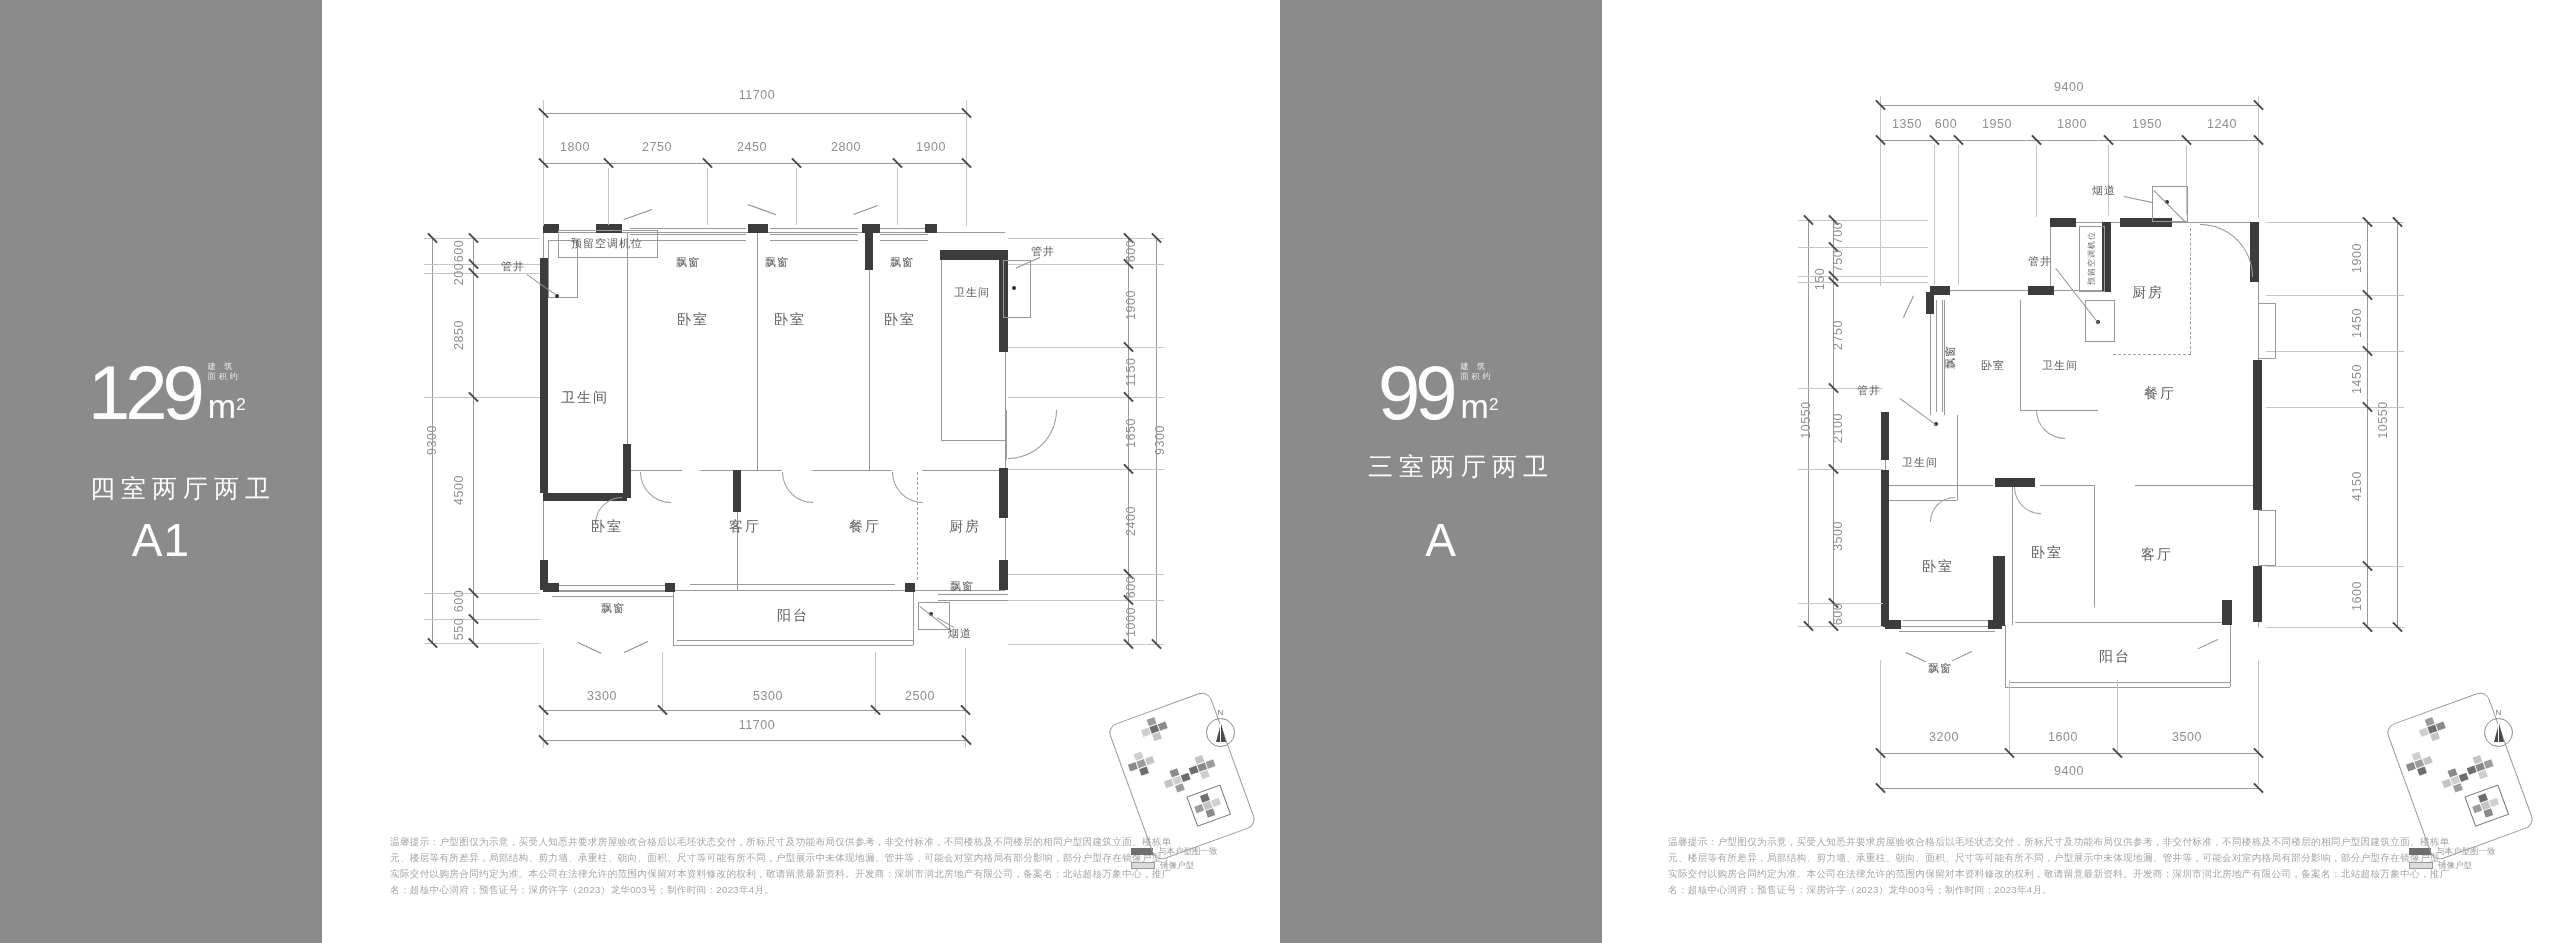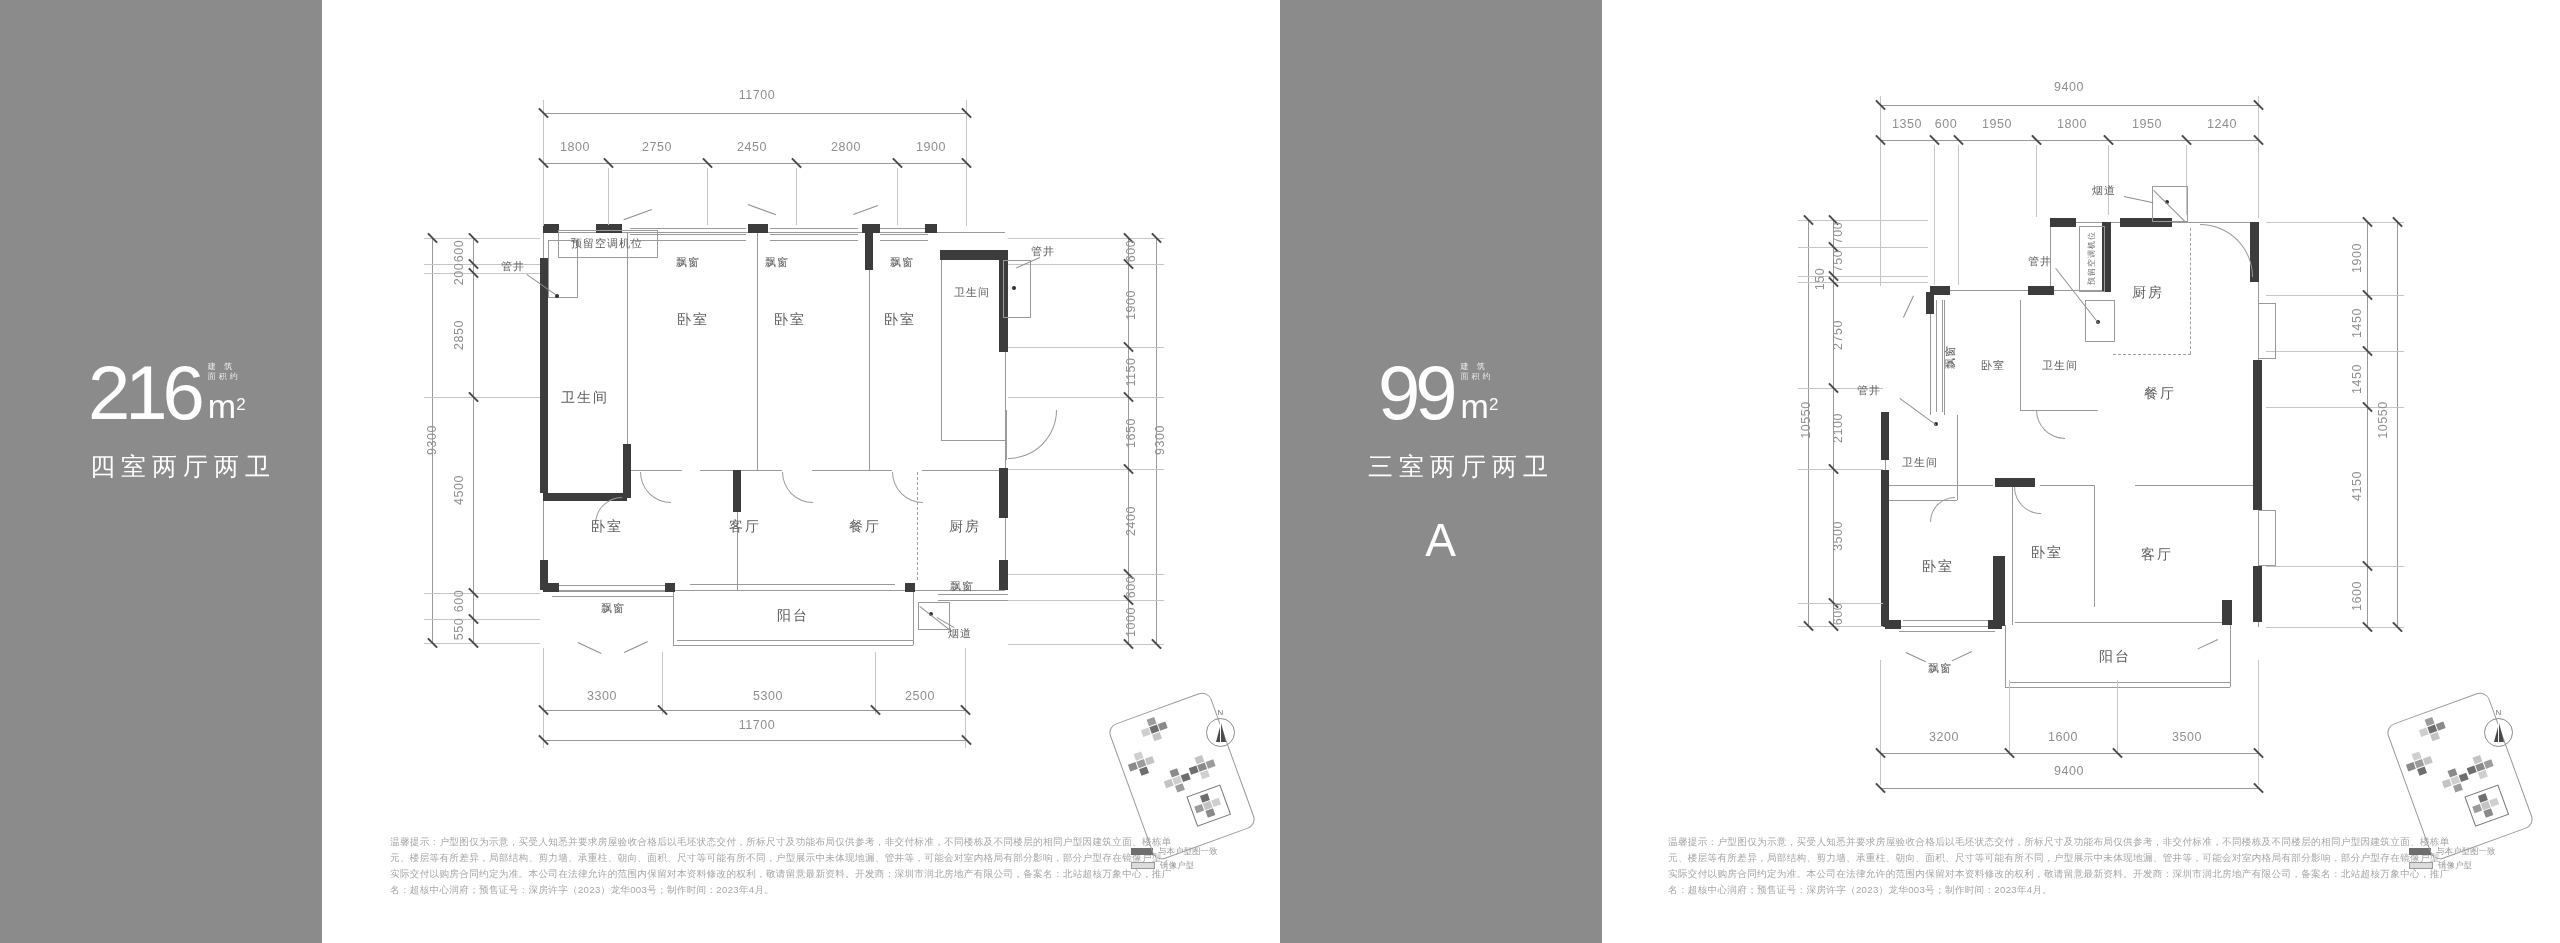--- a/index.html
+++ b/index.html
@@ -57,28 +57,29 @@
   .needle2{position:absolute;left:50%;top:4px;width:1px;height:19px;background:#fff;margin-left:-1px;}
   .nlabel{position:absolute;left:50%;top:-11px;transform:translateX(-50%);font-size:8px;color:#777;}
 </style>
 </head>
 <body>
 
 <div id="stage">
 
   <div class="sidebar" style="left:0;">
     <div class="area-wrap" style="left:88px;top:358px;">
-      <span class="area-num">216</span>
+      <span class="area-num">129</span>
       <span class="area-unitcol">
         <span class="area-note">建 筑</span>
         <span class="area-note">面积约</span>
         <span class="area-m2"><span>m</span><sup>2</sup></span>
       </span>
     </div>
-    <div class="layout-txt" style="left:90px;top:450px;">四室两厅两卫</div>
+    <div class="layout-txt" style="left:90px;top:472px;">四室两厅两卫</div>
+    <div class="code-txt" style="left:0;top:513px;">A1</div>
   </div>
 
   <div class="sidebar" style="left:1280px;">
     <div class="area-wrap" style="left:98px;top:358px;">
       <span class="area-num">99</span>
       <span class="area-unitcol">
         <span class="area-note">建 筑</span>
         <span class="area-note">面积约</span>
         <span class="area-m2"><span>m</span><sup>2</sup></span>
       </span>

